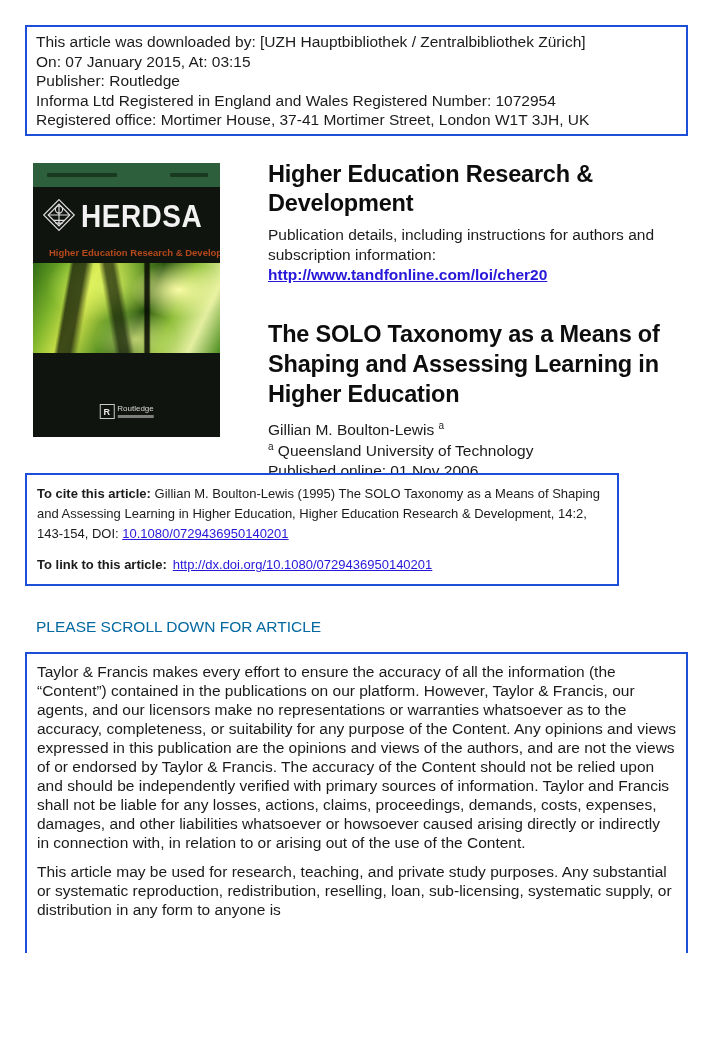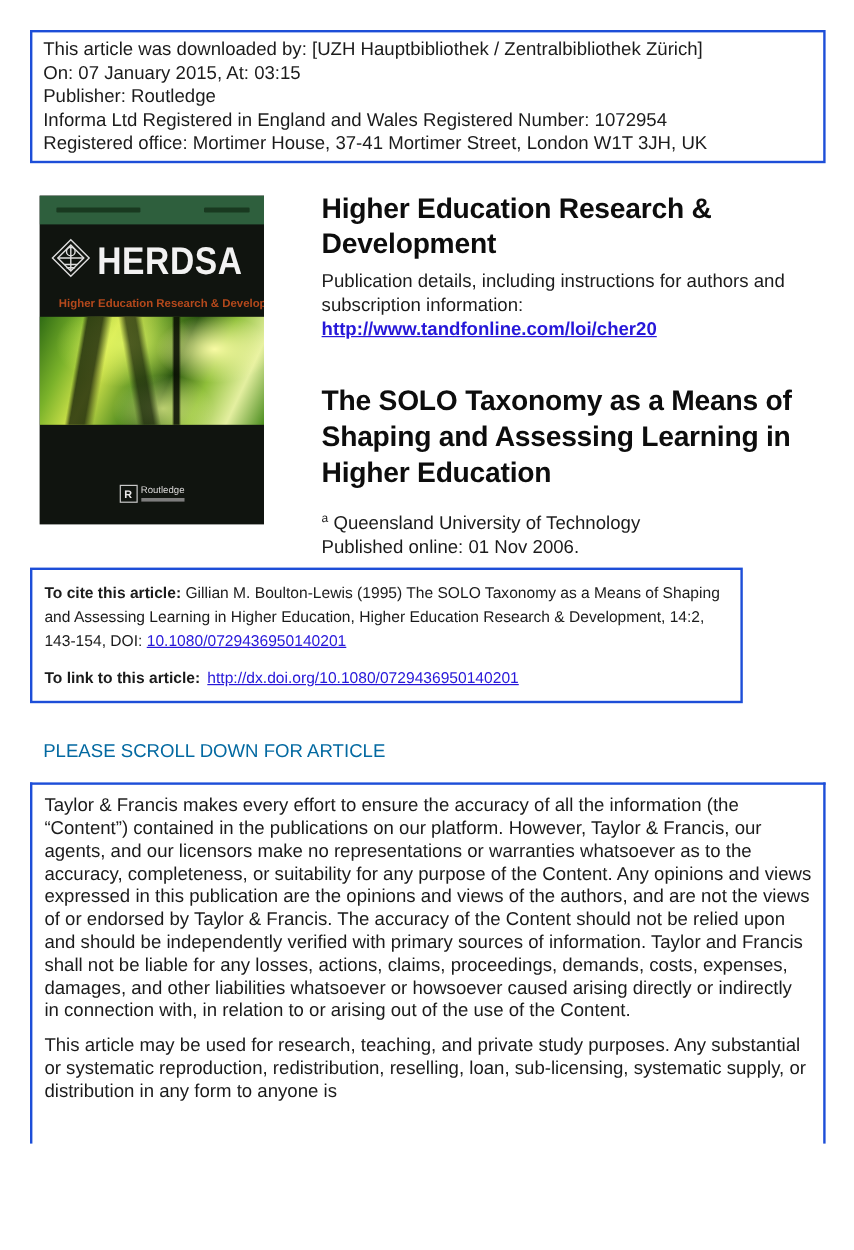--- a/index.html
+++ b/index.html
@@ -43,21 +43,21 @@
   #cover .rbar{width:36px;height:3px;background:#7d7d7d;margin-top:2px;}
 
   
   #right-col{position:absolute;left:268px;top:160px;width:424px;}
   .jtitle{font-size:23.5px;font-weight:bold;line-height:29px;color:#0d0d0d;letter-spacing:-0.2px;}
   .details{font-size:15.5px;line-height:20px;margin-top:7px;}
   a.link{color:#2617d9;text-decoration:underline;}
   .jlink{font-size:15.5px;line-height:20px;font-weight:bold;}
   .atitle{font-size:23.5px;font-weight:bold;line-height:30px;color:#0d0d0d;margin-top:34px;letter-spacing:-0.2px;}
   .author{font-size:15.5px;line-height:20px;margin-top:11px;}
-  .affil{font-size:15.5px;line-height:20px;margin-top:18px;}
+  .affil{font-size:15.5px;line-height:20px;margin-top:1px;}
   .pub{font-size:15.5px;line-height:20px;}
   sup{font-size:10px;line-height:0;}
 
   
   #cite-box{left:25px;top:473px;width:594px;padding:9px 10px;font-size:13px;line-height:20px;}
   #cite-box p{margin:0;}
   #cite-box .cite{margin-bottom:11px;}
   #cite-box b{font-weight:bold;}
   #cite-box .sp{display:inline-block;width:6px;}
 
@@ -108,20 +108,21 @@
       <div class="rbar"></div>
     </div>
   </div>
 </div>
 
 <div id="right-col">
   <div class="jtitle">Higher Education Research &amp; Development</div>
   <div class="details">Publication details, including instructions for authors and subscription information:</div>
   <div class="jlink"><a class="link" href="#">http://www.tandfonline.com/loi/cher20</a></div>
   <div class="atitle">The SOLO Taxonomy as a Means of Shaping and Assessing Learning in Higher Education</div>
+  <div class="author"><span>Gillian M. Boulton-Lewis</span> <sup>a</sup></div>
   <div class="affil"><sup>a</sup><span> Queensland University of Technology</span></div>
   <div class="pub">Published online: 01 Nov 2006.</div>
 </div>
 
 <div class="box" id="cite-box">
   <p class="cite"><b>To cite this article:</b><span> Gillian M. Boulton-Lewis (1995) The SOLO Taxonomy as a Means of Shaping and Assessing Learning in Higher Education, Higher Education Research &amp; Development, 14:2, 143-154, DOI: </span><a class="link" href="#">10.1080/0729436950140201</a></p>
   <p><b>To link to this article:</b><span class="sp"></span><a class="link" href="#">http://dx.doi.org/10.1080/0729436950140201</a></p>
 </div>
 
 <div id="scroll-notice">PLEASE SCROLL DOWN FOR ARTICLE</div>

